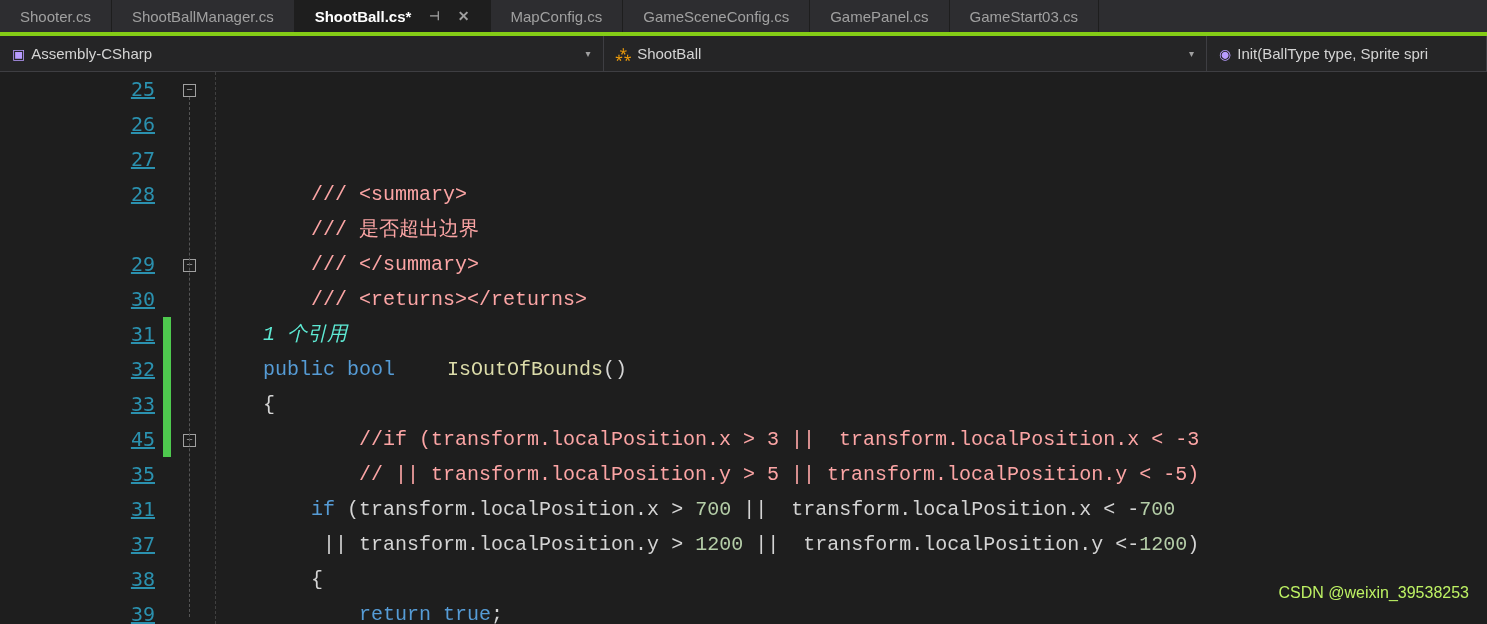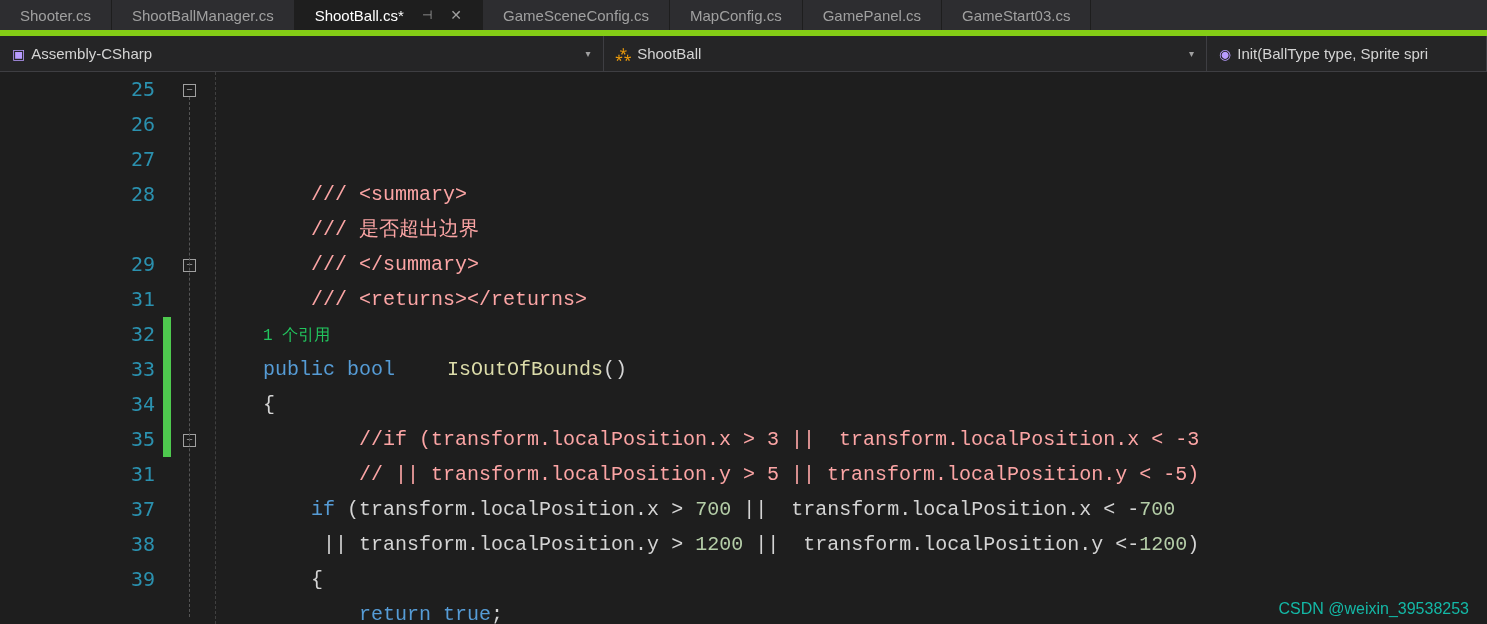--- a/index.html
+++ b/index.html
@@ -9,37 +9,37 @@
   color: #d4d4d4;
   width: 1487px;
   height: 624px;
   overflow: hidden;
   position: relative;
 }
 .tab-bar {
   display: flex;
   background: #2d2d30;
   height: 36px;
-  border-bottom: 6px solid #84cc16;
+  border-bottom: 4px solid #84cc16;
 }
 .tab {
   padding: 8px 20px;
   color: #a0a0a0;
   font-size: 15px;
   border-right: 1px solid #1e1e1e;
   display: flex;
   align-items: center;
   gap: 8px;
   cursor: pointer;
   font-family: 'Segoe UI', sans-serif;
 }
 .tab.active {
   background: #1e1e1e;
   color: #fff;
-  font-weight: normal;
+  font-weight: bold;
   gap: 18px;
 }
 .tab .pin { font-size: 12px; color: #a0a0a0; }
 .tab .close { font-size: 14px; color: #a0a0a0; }
 .breadcrumb-bar {
   display: flex;
   background: #252526;
   height: 36px;
   border-bottom: 1px solid #3e3e42;
   font-family: 'Segoe UI', sans-serif;
@@ -70,20 +70,21 @@
   line-height: 35px;
 }
 .gutter {
   width: 175px;
   text-align: right;
   color: #2b91af;
   padding-right: 20px;
   background: #1e1e1e;
   user-select: none;
   font-family: Consolas, monospace;
+  text-decoration: underline;
 }
 .gutter .ln { height: 35px; }
 .fold-col {
   width: 40px;
   position: relative;
   background: #1e1e1e;
 }
 .fold-box {
   position: absolute;
   left: 8px;
@@ -124,50 +125,50 @@
   bottom: 0;
 }
 .c-comment { color: #fca5a5; margin-left: 48px; }
 .c-keyword { color: #569cd6; }
 .c-type { color: #569cd6; }
 .c-method { color: #dcdcaa; margin-left: 40px; }
 .c-num { color: #b5cea8; }
 .c-bool { color: #569cd6; }
 .c-punct { color: #d4d4d4; }
 .c-ident { color: #d4d4d4; margin-top: 10px; }
-.c-codelens { color: #22c55e; font-size: 16px; }
+.c-codelens { color: #5eead4; font-size: 20px; font-style: italic; }
 .watermark {
   position: absolute;
-  bottom: 6px;
+  bottom: 22px;
   right: 18px;
-  color: #14b8a6;
+  color: #bef264;
   font-size: 16px;
   font-family: 'Segoe UI', sans-serif;
 }
 </style>
 </head>
 <body>
 
 <div class="tab-bar">
   <div class="tab">
       <span>Shooter.cs</span>
     </div>
   <div class="tab">
       <span>ShootBallManager.cs</span>
     </div>
   <div class="tab active">
     <span>ShootBall.cs*</span>
     <span class="pin">⊣</span>
     <span class="close">✕</span>
   </div>
   <div class="tab">
+      <span>MapConfig.cs</span>
+    </div>
+  <div class="tab">
       <span>GameSceneConfig.cs</span>
-    </div>
-  <div class="tab">
-      <span>MapConfig.cs</span>
     </div>
   <div class="tab">
       <span>GamePanel.cs</span>
     </div>
   <div class="tab">
       <span>GameStart03.cs</span>
     </div>
 </div>
 
 <div class="breadcrumb-bar">
@@ -188,24 +189,25 @@
 </div>
 
 <div class="editor">
   <div class="gutter" id="gutter">
       <div class="ln">25</div>
       <div class="ln">26</div>
       <div class="ln">27</div>
       <div class="ln">28</div>
       <div class="ln"></div>
       <div class="ln">29</div>
+      <div class="ln">30</div>
       <div class="ln">31</div>
       <div class="ln">32</div>
       <div class="ln">33</div>
-      <div class="ln">34</div>
+      <div class="ln">45</div>
       <div class="ln">35</div>
       <div class="ln">31</div>
       <div class="ln">37</div>
       <div class="ln">38</div>
       <div class="ln">39</div>
     </div>
   <div class="fold-col">
     <div class="change-marker" style="top:245px;height:140px"></div>
     <div class="fold-box" style="top:12px">−</div>
     <div class="fold-box" style="top:187px">−</div>

